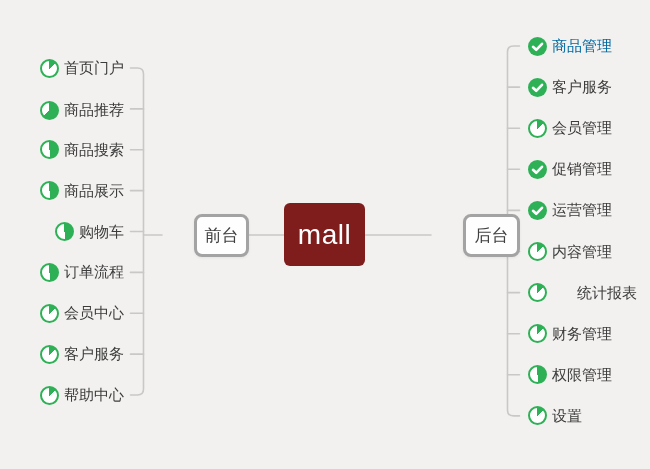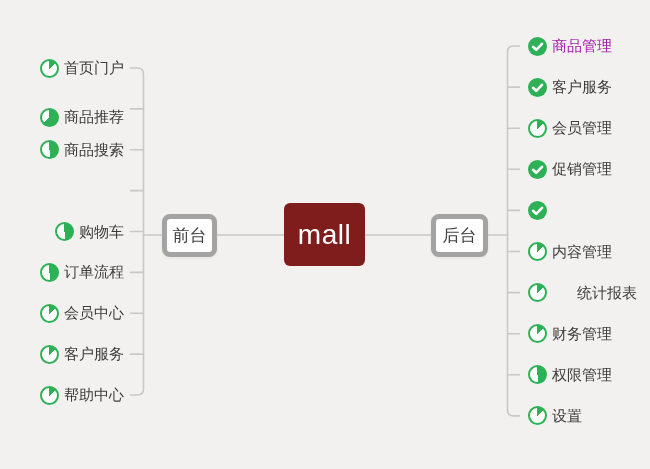--- a/index.html
+++ b/index.html
@@ -7,22 +7,22 @@
     position:relative;width:650px;height:469px;background:#F2F1EF;
     font-family:"Liberation Sans","DejaVu Sans",sans-serif;overflow:hidden;
   }
   #links{position:absolute;left:0;top:0;width:650px;height:469px;}
   .node{position:absolute;display:flex;align-items:center;justify-content:center;box-sizing:border-box;}
   #root-node{
     left:284px;top:203px;width:81px;height:63px;border-radius:6px;
     color:#fff;font-size:28px;letter-spacing:0.5px;
   }
   .branch{
-    background:#FEFEFE;border:5px solid #a3a3a3;border-radius:8px;
-    font-size:17px;color:#3F3F3F;box-shadow:0 1px 3px rgba(0,0,0,0.06);
+    background:#FEFEFE;border:3px solid #a3a3a3;border-radius:8px;
+    font-size:17px;color:#3F3F3F;box-shadow:0 1px 3px rgba(0,0,0,0.06);margin-left:32px;
   }
   #branch-left{left:162px;top:214px;width:55px;height:43px;}
   #branch-right{left:431px;top:214px;width:57px;height:43px;}
   .row{position:absolute;display:flex;align-items:center;gap:5px;height:22px;}
   .row.left{right:526px;}
   .row.right{left:528px;}
   .row .label{font-size:15px;color:#3C3C3C;white-space:nowrap;line-height:22px;}
   .pie{
     width:15px;height:15px;border-radius:50%;box-sizing:content-box;
     border:2px solid #2EB156;background:#fff;flex:0 0 auto;
@@ -68,27 +68,31 @@
     <span>前台</span>
   </div>
 
   <div class="node branch" id="branch-right">
     <span>后台</span>
   </div>
 <div class="row left" style="top: 57px;">
       <div class="pie" style="border-color: rgb(46, 177, 86); background: conic-gradient(rgb(46, 177, 86) 0deg, rgb(46, 177, 86) 12.5%, rgb(255, 255, 255) 12.5%, rgb(255, 255, 255) 100%);"></div>
       <span class="label" style="color: rgb(60, 60, 60);">首页门户</span>
     </div>
-    <div class="row left" style="top: 106px;">
+    <div class="row left" style="top: 99px;">
       <div class="pie" style="border-color: rgb(46, 177, 86); background: conic-gradient(rgb(46, 177, 86) 0deg, rgb(46, 177, 86) 62.5%, rgb(255, 255, 255) 62.5%, rgb(255, 255, 255) 100%);"></div>
       <span class="label" style="color: rgb(60, 60, 60);">商品推荐</span>
     </div>
     <div class="row left" style="top: 138.75px;">
       <div class="pie" style="border-color: rgb(46, 177, 86); background: conic-gradient(rgb(46, 177, 86) 0deg, rgb(46, 177, 86) 50%, rgb(255, 255, 255) 50%, rgb(255, 255, 255) 100%);"></div>
       <span class="label" style="color: rgb(60, 60, 60);">商品搜索</span>
+    </div>
+    <div class="row left" style="top: 179.625px;">
+      <div class="pie" style="border-color: rgb(46, 177, 86); background: conic-gradient(rgb(46, 177, 86) 0deg, rgb(46, 177, 86) 50%, rgb(255, 255, 255) 50%, rgb(255, 255, 255) 100%);"></div>
+      <span class="label" style="color: rgb(60, 60, 60);">商品展示</span>
     </div>
     <div class="row left" style="top: 220.5px;">
       <div class="pie" style="border-color: rgb(46, 177, 86); background: conic-gradient(rgb(46, 177, 86) 0deg, rgb(46, 177, 86) 50%, rgb(255, 255, 255) 50%, rgb(255, 255, 255) 100%);"></div>
       <span class="label" style="color: rgb(60, 60, 60);">购物车</span>
     </div>
     <div class="row left" style="top: 261.375px;">
       <div class="pie" style="border-color: rgb(46, 177, 86); background: conic-gradient(rgb(46, 177, 86) 0deg, rgb(46, 177, 86) 50%, rgb(255, 255, 255) 50%, rgb(255, 255, 255) 100%);"></div>
       <span class="label" style="color: rgb(60, 60, 60);">订单流程</span>
     </div>
     <div class="row left" style="top: 343.125px;">
@@ -102,21 +106,21 @@
     <div class="row left" style="top: 384px;">
       <div class="pie" style="border-color: rgb(46, 177, 86); background: conic-gradient(rgb(46, 177, 86) 0deg, rgb(46, 177, 86) 12.5%, rgb(255, 255, 255) 12.5%, rgb(255, 255, 255) 100%);"></div>
       <span class="label" style="color: rgb(60, 60, 60);">帮助中心</span>
     </div>
     <div class="row right" style="top: 35px;">
       <div class="done" style="background: rgb(46, 177, 86);">
         <svg width="19" height="19" viewBox="0 0 19 19">
           <path d="M5 9.8 L8.2 12.8 L14 6.8" fill="none" stroke="#FFFFFF" stroke-width="2.6" stroke-linecap="round" stroke-linejoin="round"></path>
         </svg>
       </div>
-      <span class="label" style="color: #a21caf;">商品管理</span>
+      <span class="label" style="color: #0369a1;">商品管理</span>
     </div>
     <div class="row right" style="top: 76.1px;">
       <div class="done" style="background: rgb(46, 177, 86);">
         <svg width="19" height="19" viewBox="0 0 19 19">
           <path d="M5 9.8 L8.2 12.8 L14 6.8" fill="none" stroke="#FFFFFF" stroke-width="2.6" stroke-linecap="round" stroke-linejoin="round"></path>
         </svg>
       </div>
       <span class="label" style="color: rgb(60, 60, 60);">客户服务</span>
     </div>
     <div class="row right" style="top: 158.3px;">
@@ -130,20 +134,21 @@
     <div class="row right" style="top: 117.2px;">
       <div class="pie" style="border-color: rgb(46, 177, 86); background: conic-gradient(rgb(46, 177, 86) 0deg, rgb(46, 177, 86) 12.5%, rgb(255, 255, 255) 12.5%, rgb(255, 255, 255) 100%);"></div>
       <span class="label" style="color: rgb(60, 60, 60);">会员管理</span>
     </div>
     <div class="row right" style="top: 199.4px;">
       <div class="done" style="background: rgb(46, 177, 86);">
         <svg width="19" height="19" viewBox="0 0 19 19">
           <path d="M5 9.8 L8.2 12.8 L14 6.8" fill="none" stroke="#FFFFFF" stroke-width="2.6" stroke-linecap="round" stroke-linejoin="round"></path>
         </svg>
       </div>
+      <span class="label" style="color: rgb(60, 60, 60);">运营管理</span>
     </div>
     <div class="row right" style="top: 240.5px;">
       <div class="pie" style="border-color: rgb(46, 177, 86); background: conic-gradient(rgb(46, 177, 86) 0deg, rgb(46, 177, 86) 12.5%, rgb(255, 255, 255) 12.5%, rgb(255, 255, 255) 100%);"></div>
       <span class="label" style="color: #404040;">内容管理</span>
     </div>
     <div class="row right" style="top: 281.6px; gap: 30px;">
       <div class="pie" style="border-color: rgb(46, 177, 86); background: conic-gradient(rgb(46, 177, 86) 0deg, rgb(46, 177, 86) 12.5%, rgb(255, 255, 255) 12.5%, rgb(255, 255, 255) 100%);"></div>
       <span class="label" style="color: rgb(60, 60, 60);">统计报表</span>
     </div>
     <div class="row right" style="top: 322.7px;">

